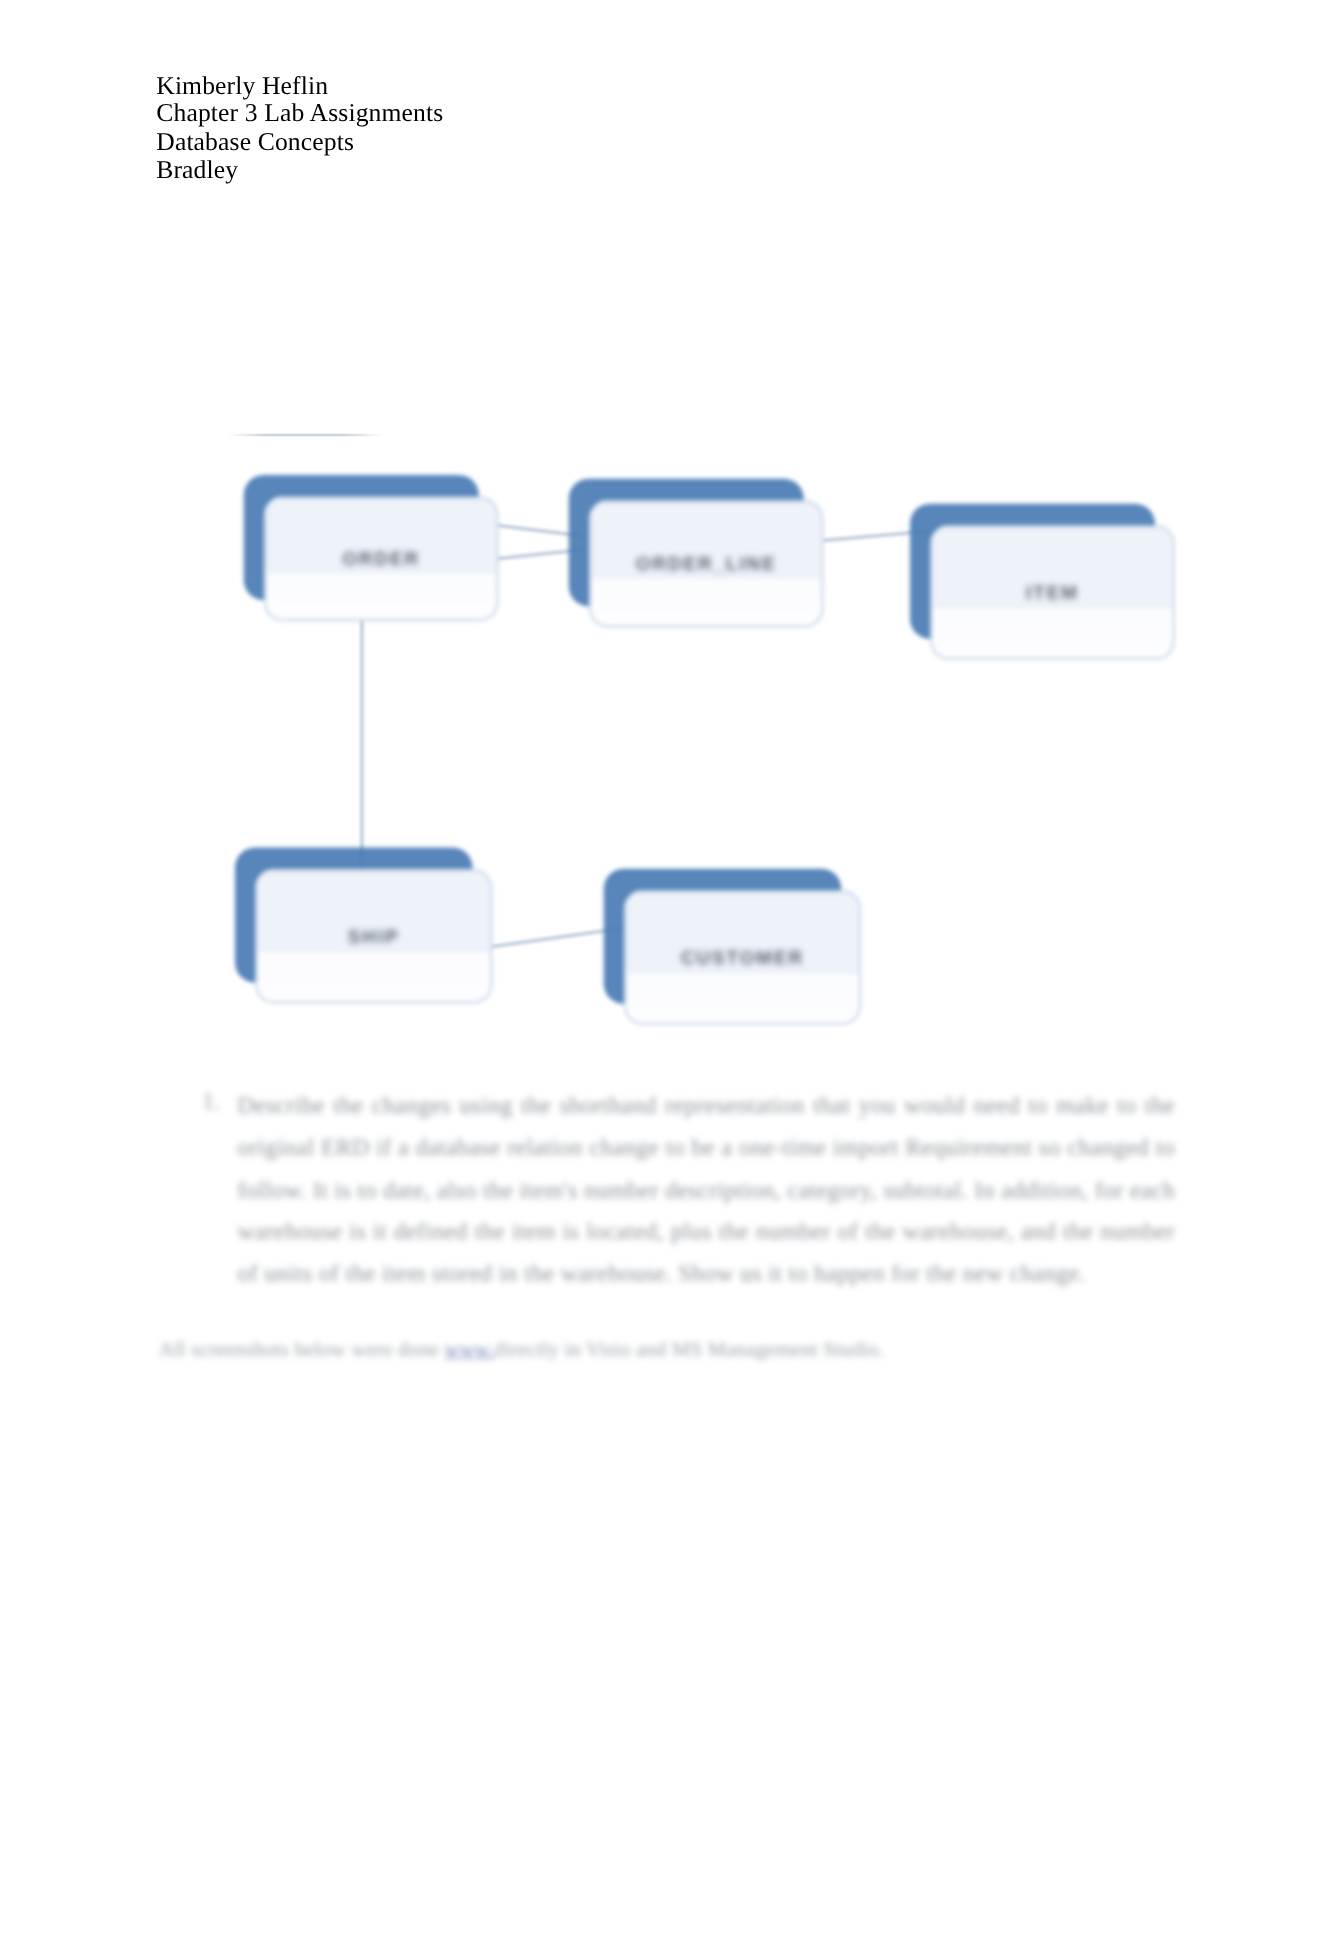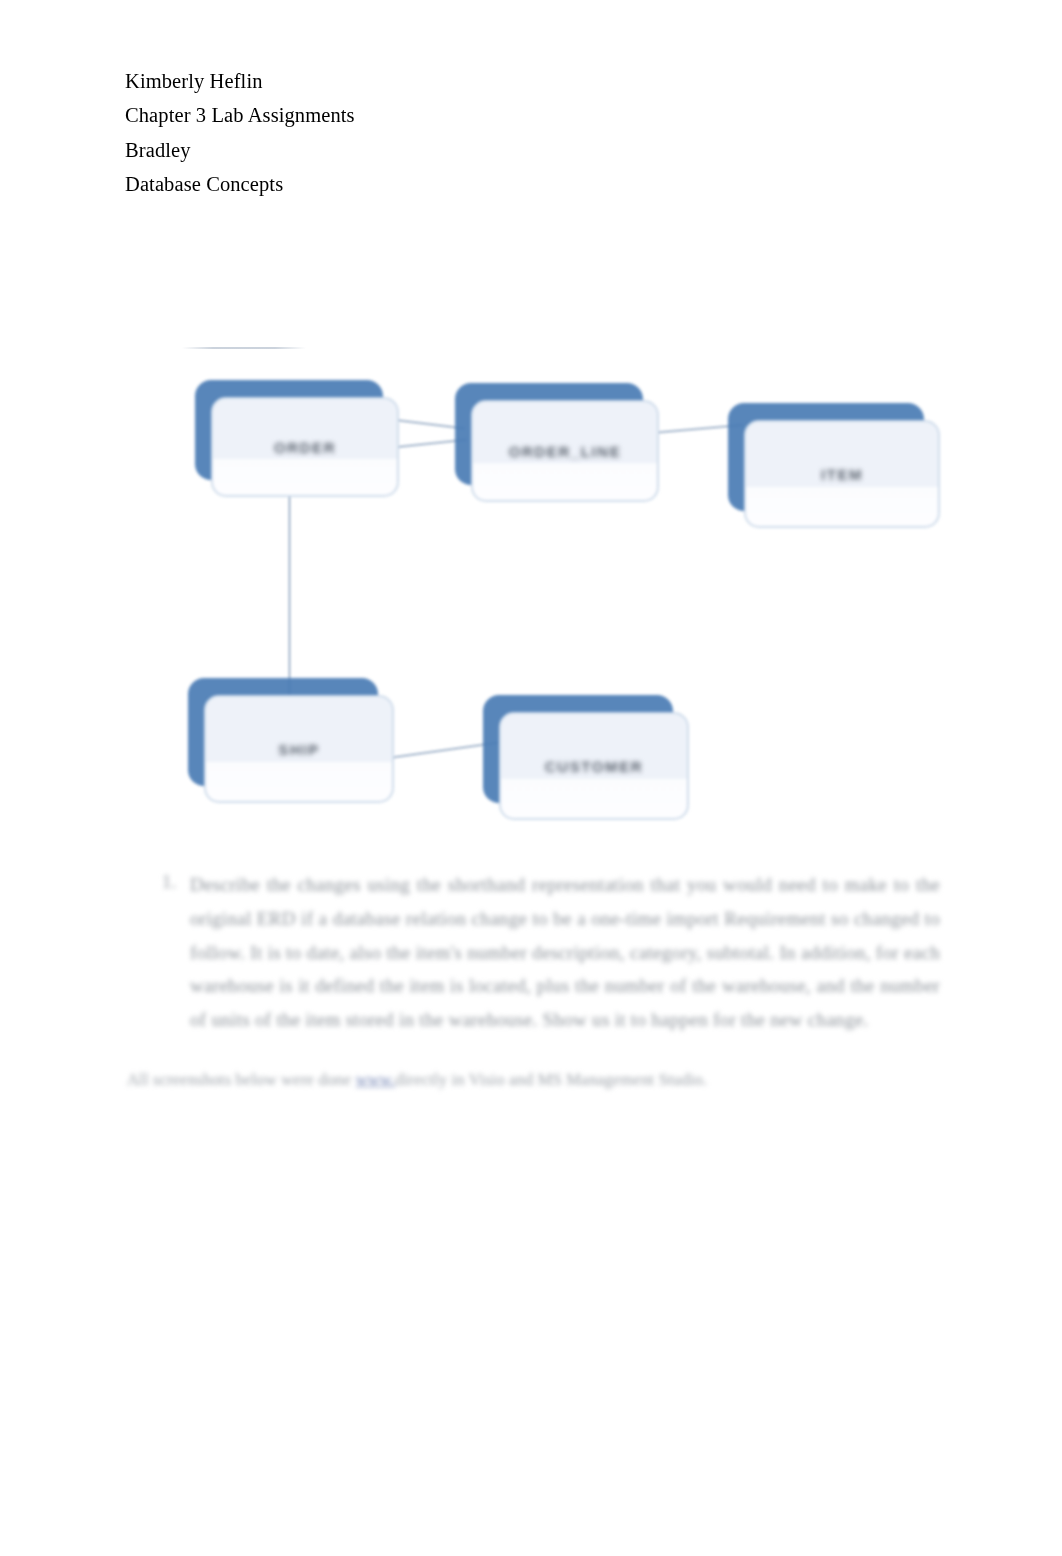--- a/index.html
+++ b/index.html
@@ -28,21 +28,20 @@
     position: absolute;
     left: 125px;
     top: 58px;
     width: 600px;
   }
   .header-line {
     font-size: 20.5px;
     line-height: 22.3px;
     letter-spacing: 0.1px;
     white-space: pre;
-    margin-top: 12px;
   }
 
   
   .diagram {
     position: absolute;
     left: 170px;
     top: 335px;
     width: 800px;
     height: 510px;
   }
@@ -153,22 +152,22 @@
   }
 </style>
 </head>
 <body>
 
 <div class="page">
 
   <div class="header-block">
     <div class="header-line">Kimberly Heflin</div>
     <div class="header-line">Chapter 3 Lab Assignments</div>
+    <div class="header-line">Database Concepts</div>
     <div class="header-line">Bradley</div>
-    <div class="header-line">Database Concepts</div>
   </div>
 
   <div class="diagram">
 
     <div class="diagram-topline"></div>
 
     <div class="conn" style="left:213px; top:82px; width:82px; height:3px; transform: rotate(7deg);"></div>
     <div class="conn" style="left:213px; top:112px; width:84px; height:3px; transform: rotate(-6deg);"></div>
 
     <div class="conn" style="left:487px; top:96px; width:86px; height:3px; transform: rotate(-5deg);"></div>

